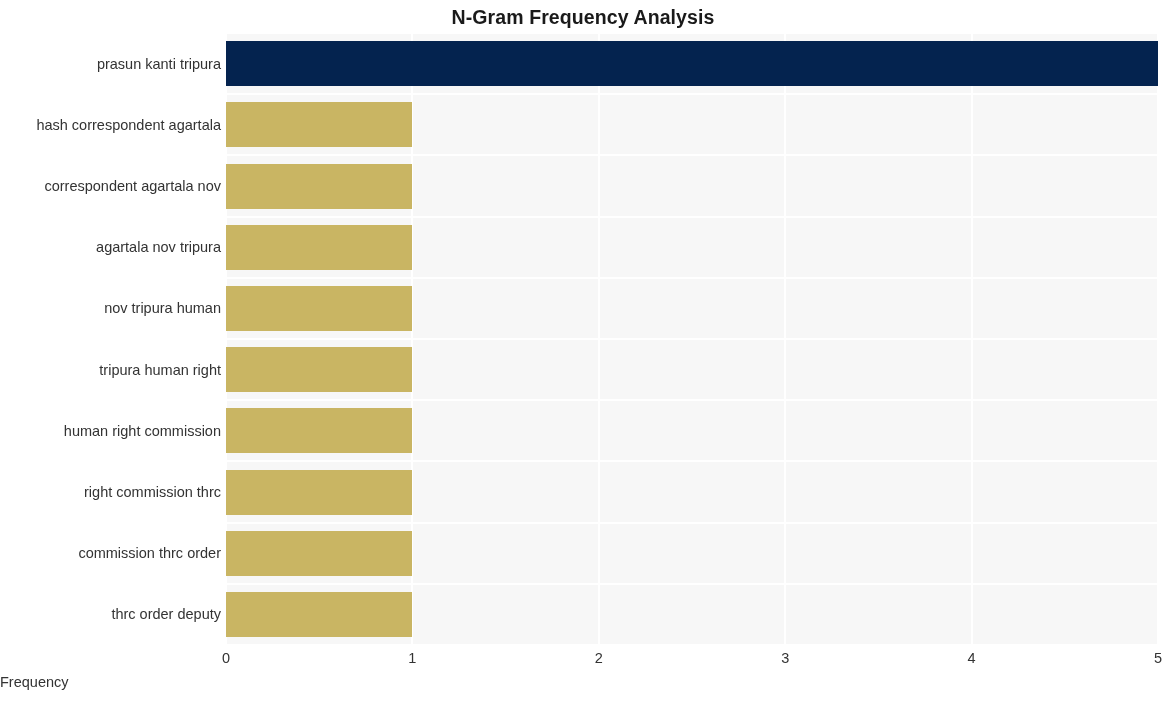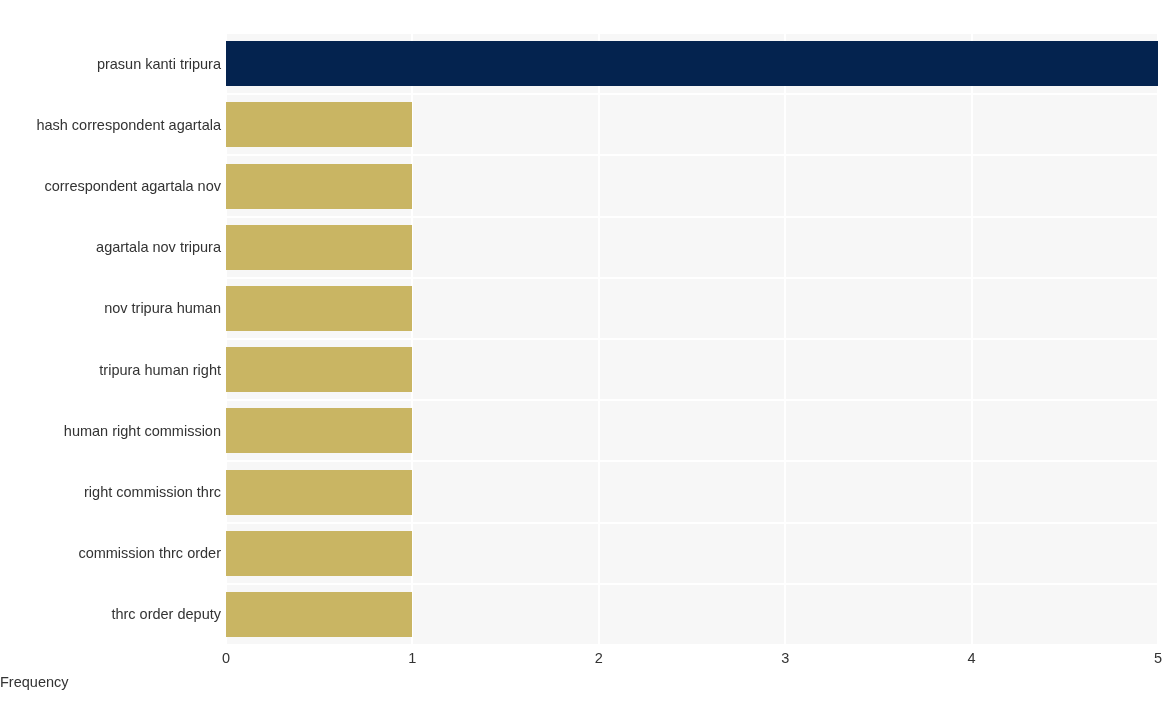--- a/index.html
+++ b/index.html
@@ -98,20 +98,21 @@
     text-align: left;
     font-size: 14.5px;
     color: #333333;
   }
 </style>
 </head>
 <body>
 
 <div id="figure" style="background: rgb(255, 255, 255);">
 
+  <div id="chart-title">N-Gram Frequency Analysis</div>
 
   <div id="plot-area" style="background: rgb(247, 247, 247);">
     <div id="gridlines">
         <div class="vgrid" style="left: -1px; background: rgb(255, 255, 255);"></div>
         <div class="vgrid" style="left: 185.4px; background: rgb(255, 255, 255);"></div>
         <div class="vgrid" style="left: 371.8px; background: rgb(255, 255, 255);"></div>
         <div class="vgrid" style="left: 558.2px; background: rgb(255, 255, 255);"></div>
         <div class="vgrid" style="left: 744.6px; background: rgb(255, 255, 255);"></div>
         <div class="vgrid" style="left: 931px; background: rgb(255, 255, 255);"></div>
         <div class="hgrid" style="top: -1px; background: rgb(255, 255, 255);"></div>

